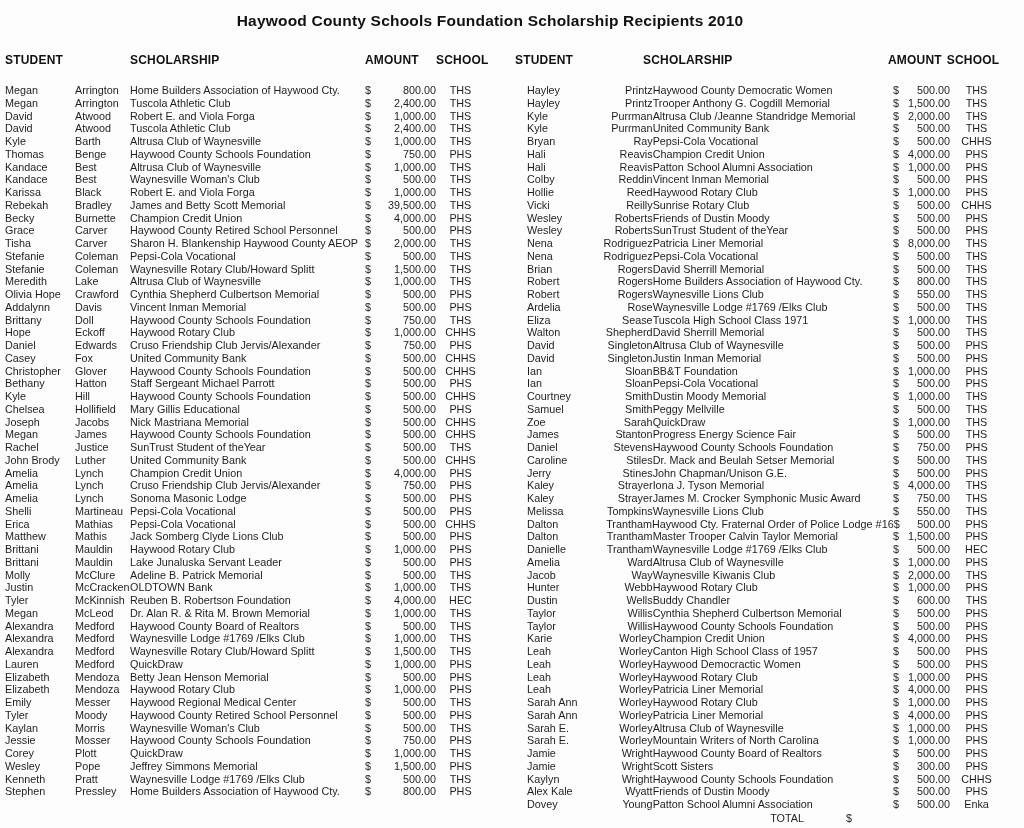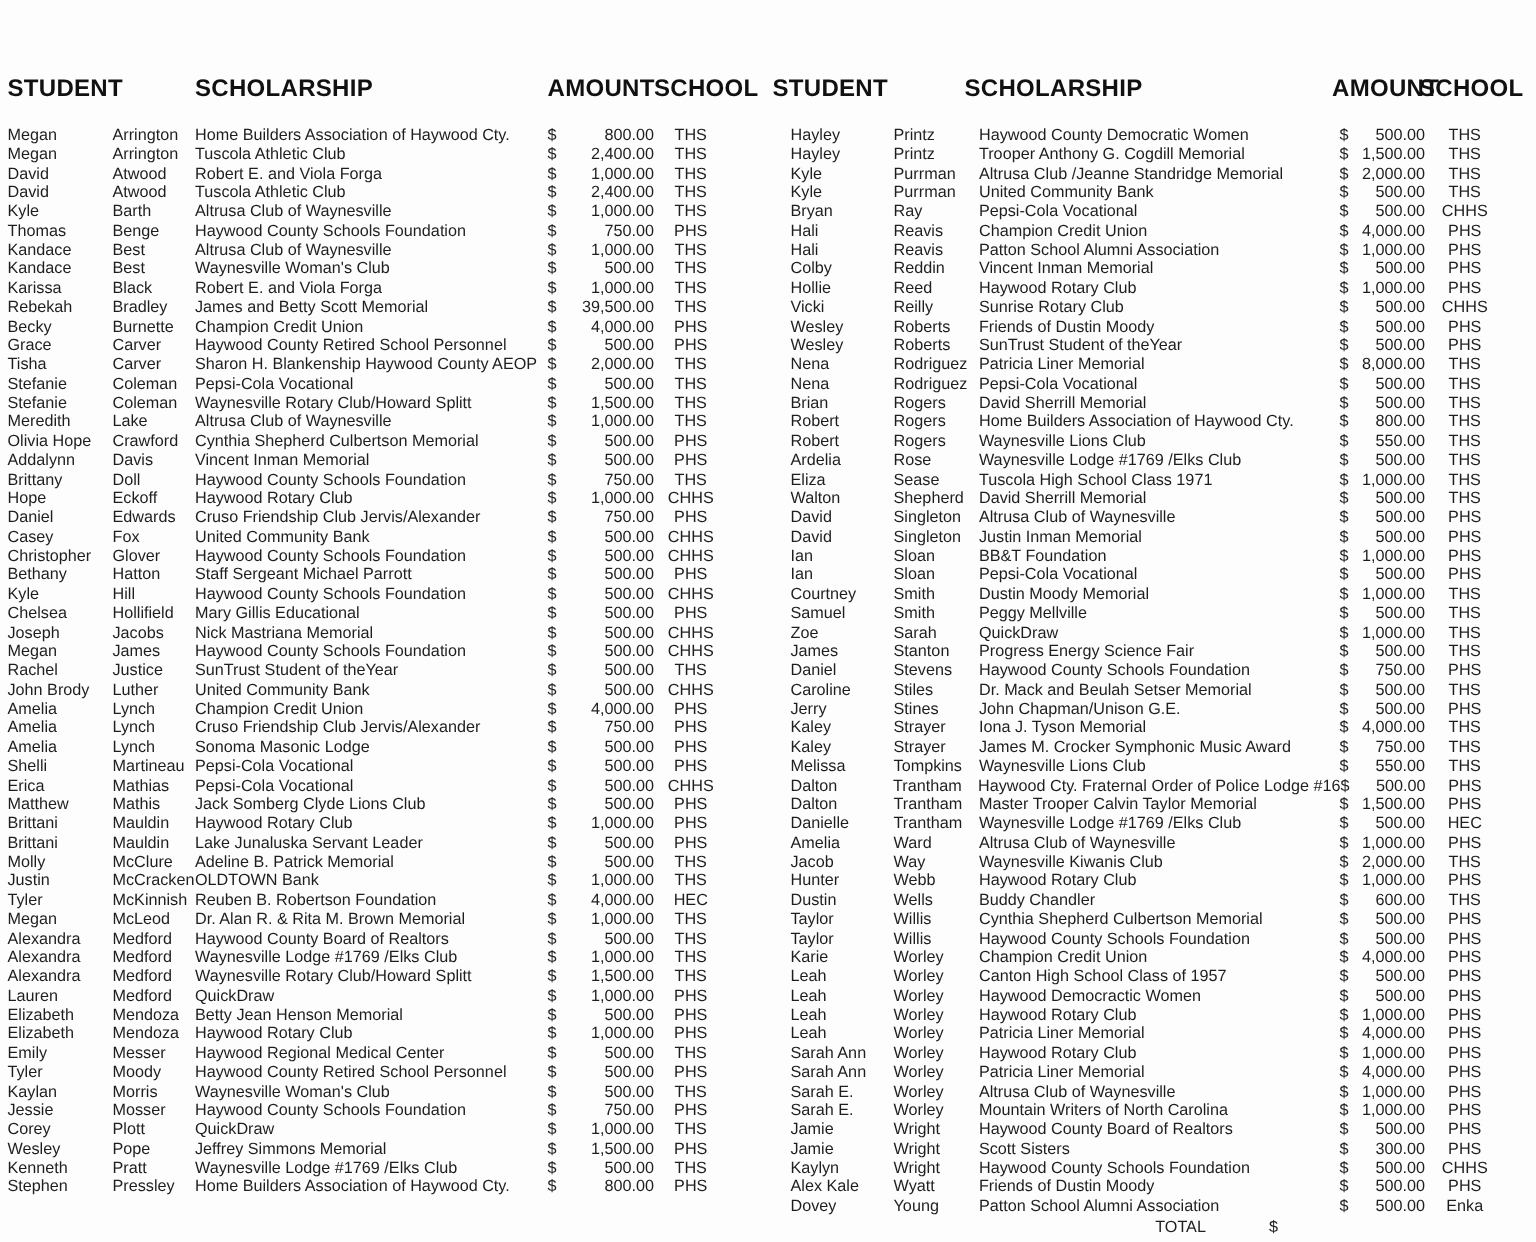--- a/index.html
+++ b/index.html
@@ -20,38 +20,38 @@
   .t-left{left:5px;width:482px;}
   .t-right{left:515px;width:488px;}
   .row{
     display:flex;align-items:center;
     height:12.75px;
     font-size:10.8px;
     white-space:nowrap;
     line-height:12.75px;
   }
   .header-row{
-    height:16px;font-weight:bold;font-size:16px;color:#111;
+    height:16px;font-weight:bold;font-size:12px;color:#111;
     margin-bottom:16px;letter-spacing:0.2px;
   }
   .rows-container{}
   
   .t-left .c-first{width:70px;overflow:visible;}
   .t-left .c-last{width:55px;}
   .t-left .c-schol{width:235px;}
   .t-left .c-cur{width:14px;}
   .t-left .c-amt{width:57px;text-align:right;}
   .t-left .c-school{width:49px;text-align:center;}
   .t-left .c-hstudent{width:125px;}
   .t-left .c-hschol{width:235px;}
   .t-left .c-hamount{width:71px;}
   .t-left .c-hschool{width:49px;text-align:center;}
   
   .t-right .c-first{width:70px;margin-left:12px;}
-  .t-right .c-last{width:58px;}
+  .t-right .c-last{width:58px;text-align:right;}
   .t-right .c-schol{width:245px;}
   .t-right .c-cur{width:14px;}
   .t-right .c-amt{width:44px;text-align:right;}
   .t-right .c-school{width:54px;text-align:center;}
   .t-right .c-hstudent{width:128px;}
   .t-right .c-hschol{width:245px;}
   .t-right .c-hamount{width:58px;}
   .t-right .c-hschool{width:54px;text-align:center;}
   
   .total-row{
@@ -60,20 +60,21 @@
     padding-right:54px;margin-top:1px;gap:33px;
   }
   .total-row .t-cur{margin-left:9px;width:14px;display:inline-block;}
   .total-row .t-val{margin-left:2px;margin-top:44px;}
 </style>
 </head>
 <body>
 
 <div class="page">
 
+  <div class="doc-title">Haywood County Schools Foundation Scholarship Recipients 2010</div>
 
   <div class="table-col t-left">
     <div class="row header-row">
       <span class="c-hstudent">STUDENT</span>
       <span class="c-hschol">SCHOLARSHIP</span>
       <span class="c-hamount">AMOUNT</span>
       <span class="c-hschool">SCHOOL</span>
     </div>
     <div class="rows-container" id="left-rows-container">
   <div class="row">

